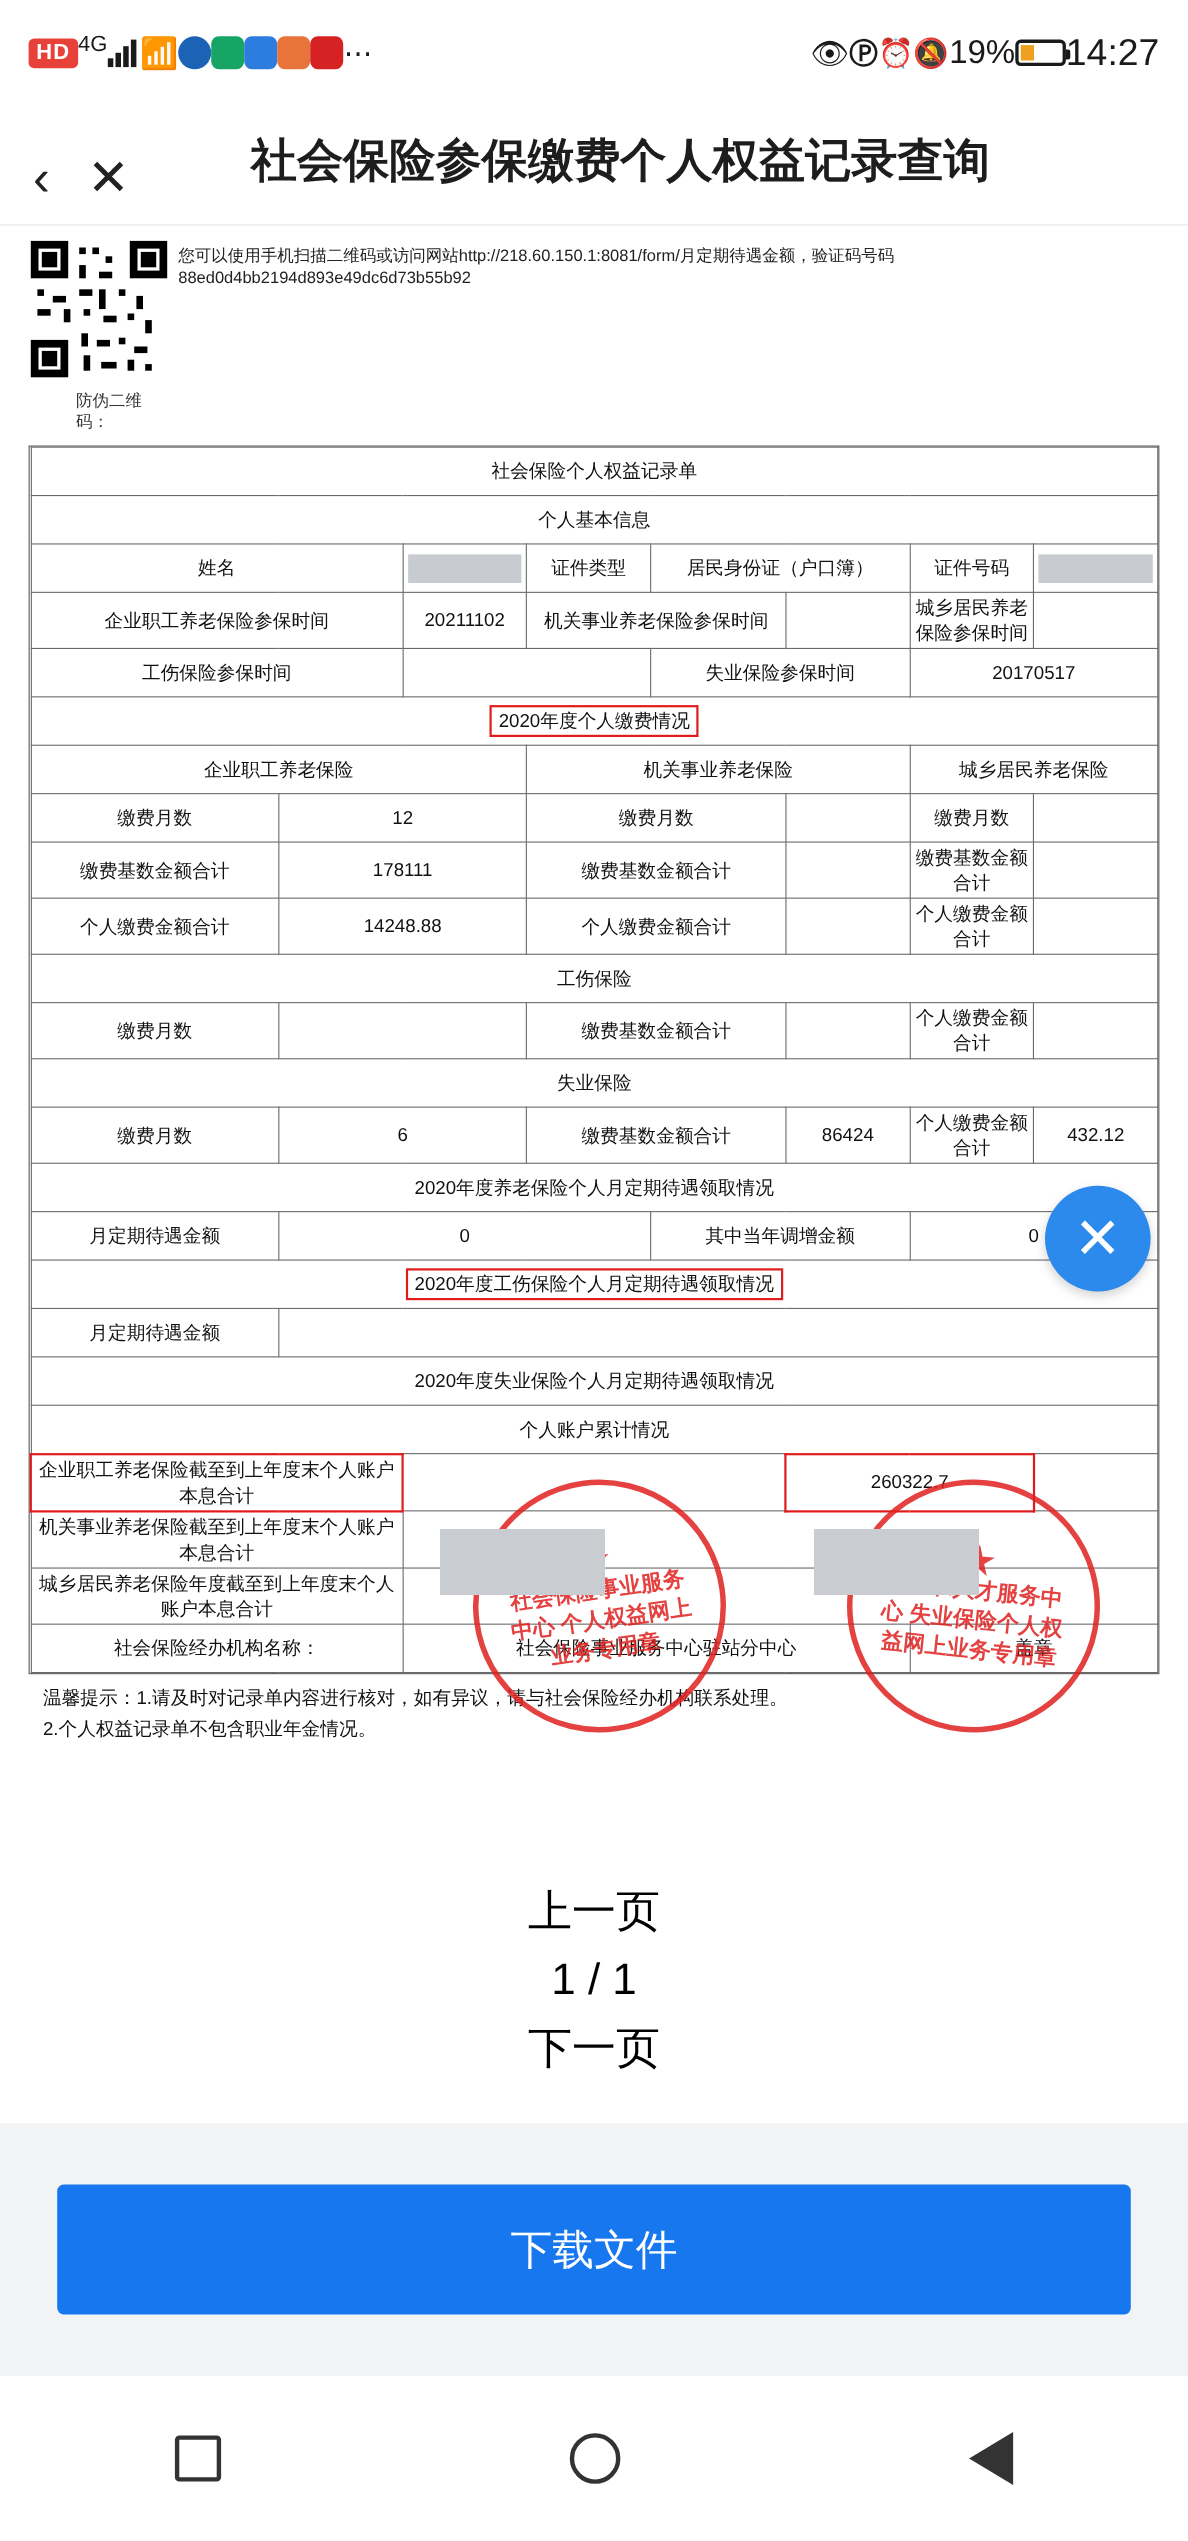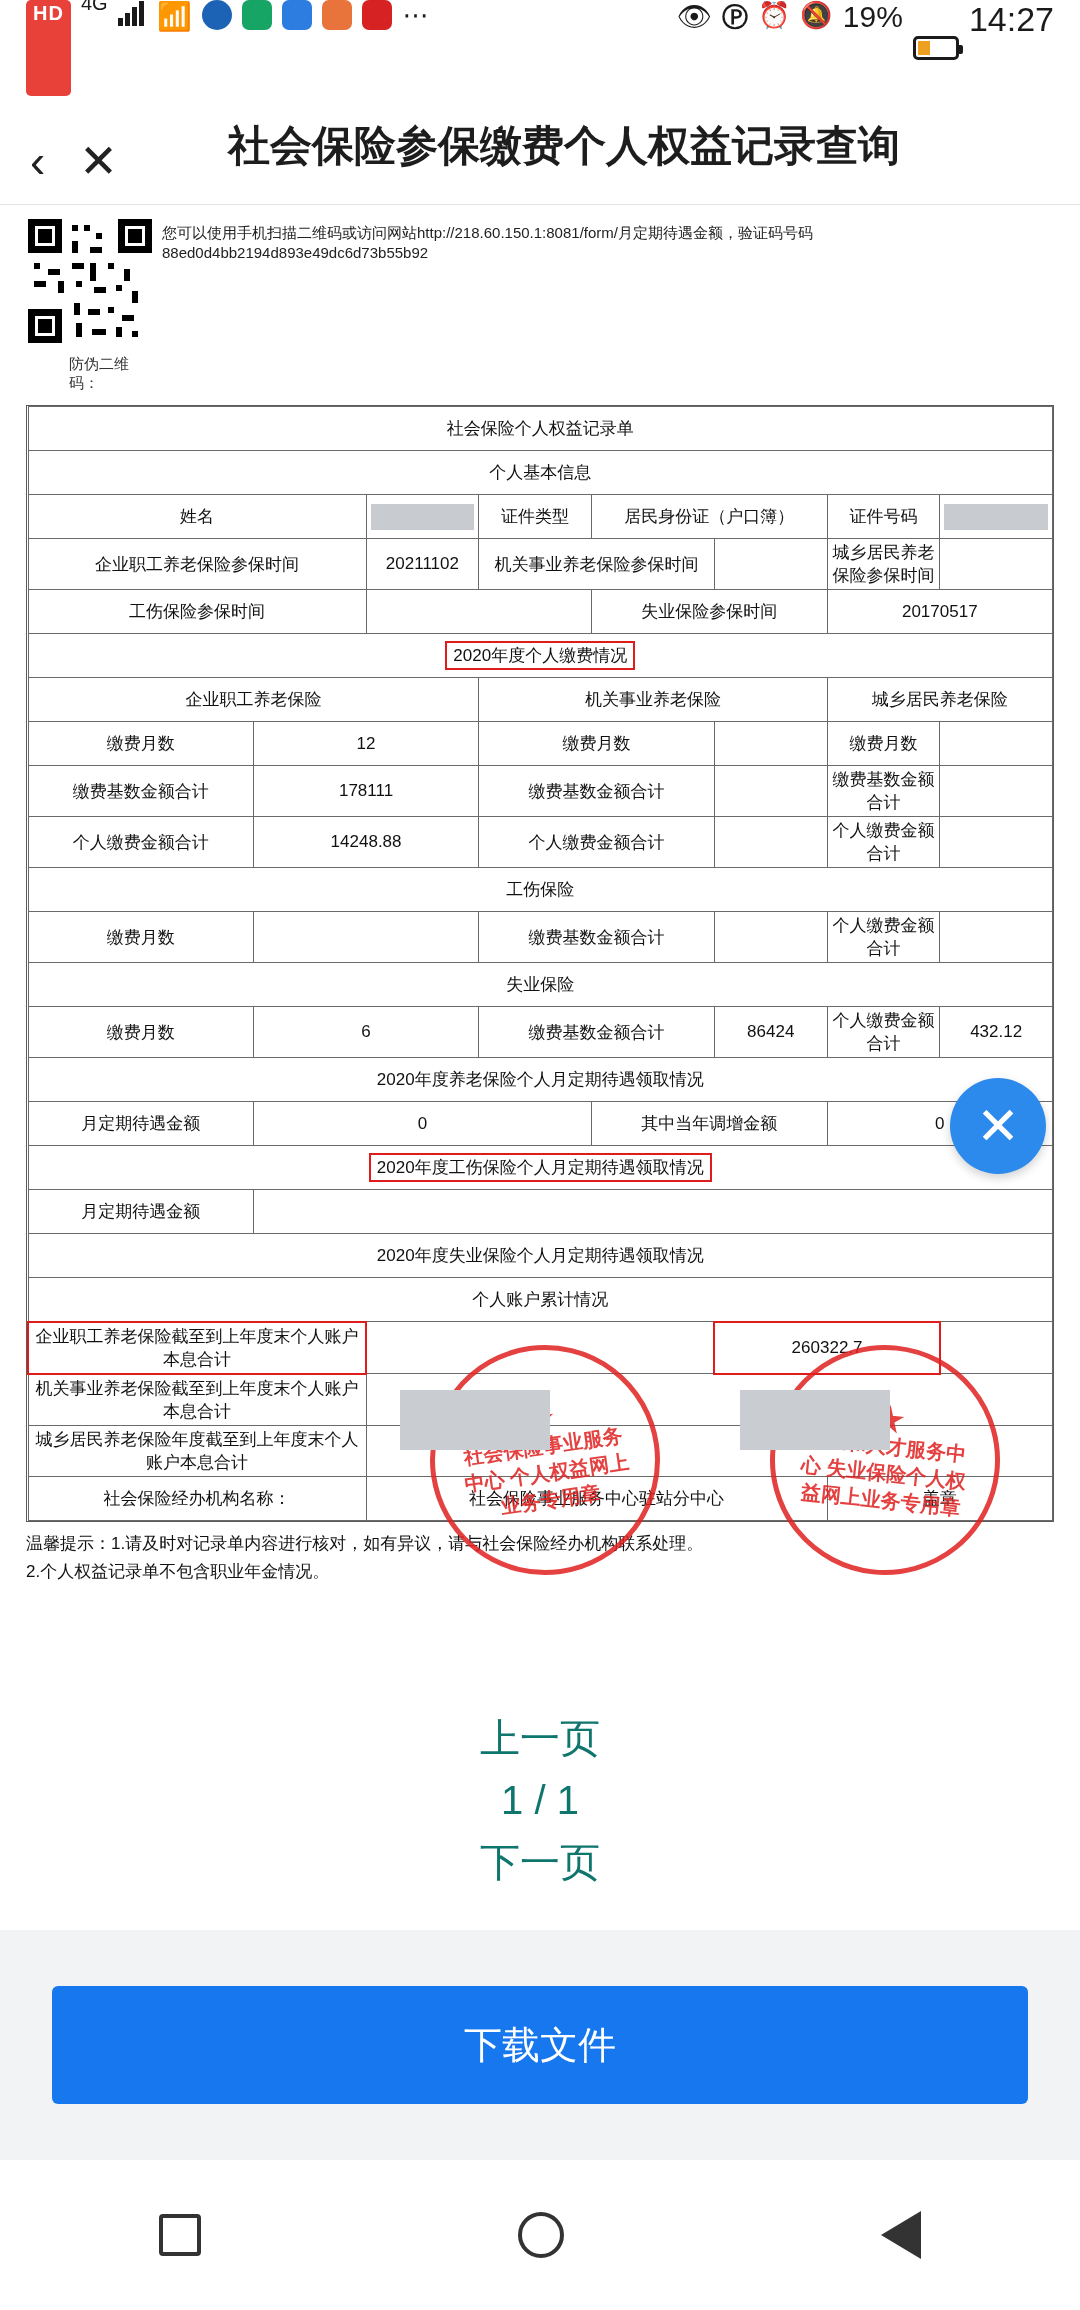--- a/index.html
+++ b/index.html
@@ -7,22 +7,22 @@
     width: 1080px;
     height: 2310px;
     background: #ffffff;
     font-family: "Liberation Sans", sans-serif;
     overflow: hidden;
   }
   
   .statusbar {
     height: 96px;
     display: flex;
+    align-items: center;
     justify-content: center;
-    gap: 10px;
     padding: 0 26px;
     font-size: 30px;
     color: #1a1a1a;
   }
   .statusbar .spacer { flex: 1; }
   .hd-badge {
     background: #e8413a; color: #fff; font-size: 20px; font-weight: bold;
     border-radius: 5px; padding: 2px 7px; letter-spacing: 1px;
   }
   .sig-4g { font-size: 20px; position: relative; top: -8px; }
@@ -80,21 +80,21 @@
     border: 1px solid #6a6a6a; height: 44px; font-size: 17px; color: #111;
     text-align: center; padding: 2px 4px; word-break: break-all; position: relative;
   }
   .redact { background: #c8ccd1; display:block; height: 26px; width: 100%; }
   .redbox {
     border: 2px solid #e01b1b; display: inline-block; padding: 1px 6px;
   }
   .redbox-cell { border: 2px solid #e01b1b !important; }
 
   
-  .notes { margin: 8px 26px 0 26px; font-size: 17px; color: #111; line-height: 1.7; }
+  .notes { margin: 8px 26px 0 39px; font-size: 17px; color: #111; line-height: 1.7; }
   .print-row { margin: 26px 26px 0 26px; display:flex; font-size: 18px; color:#111; }
   .print-row .lbl { margin-left: 560px; }
   .print-row .val { margin-left: 200px; }
 
   
   .stamps { position: absolute; left: 0; top: 0; width: 100%; height: 100%; pointer-events:none; }
   .stamp {
     position: absolute; width: 230px; height: 230px; border-radius: 50%;
     border: 5px solid #e02020; color: #e02020; opacity: .85;
     display:flex; align-items:center; justify-content:center; text-align:center;
@@ -104,21 +104,21 @@
   .stamp .star { font-size: 34px; display:block; line-height: .8; }
 
   
   .fab {
     position: absolute; right: 34px; width: 96px; height: 96px; border-radius: 50%;
     background: #2b8aec; color:#fff; display:flex; align-items:center; justify-content:center;
     font-size: 52px; box-shadow: 0 4px 10px rgba(0,0,0,.18);
   }
 
   
-  .pager { text-align: center; margin-top: 120px; font-size: 40px; color: #0f766e; line-height: 1.55; }
+  .pager { text-align: center; margin-top: 120px; font-size: 40px; color: #000000; line-height: 1.55; }
 
   
   .bottom-area { position: absolute; left:0; right:0; bottom: 150px; background:#f2f3f5; padding: 56px 52px; }
   .dl-btn {
     width: 100%; height: 118px; background:#1677ee; color:#fff; border:none;
     font-size: 38px; font-family: "Liberation Sans", sans-serif; border-radius: 6px;
   }
   .navbar {
     position:absolute; left:0; right:0; bottom:0; height:150px; background:#ffffff;
     display:flex; align-items:center; justify-content:space-around;

